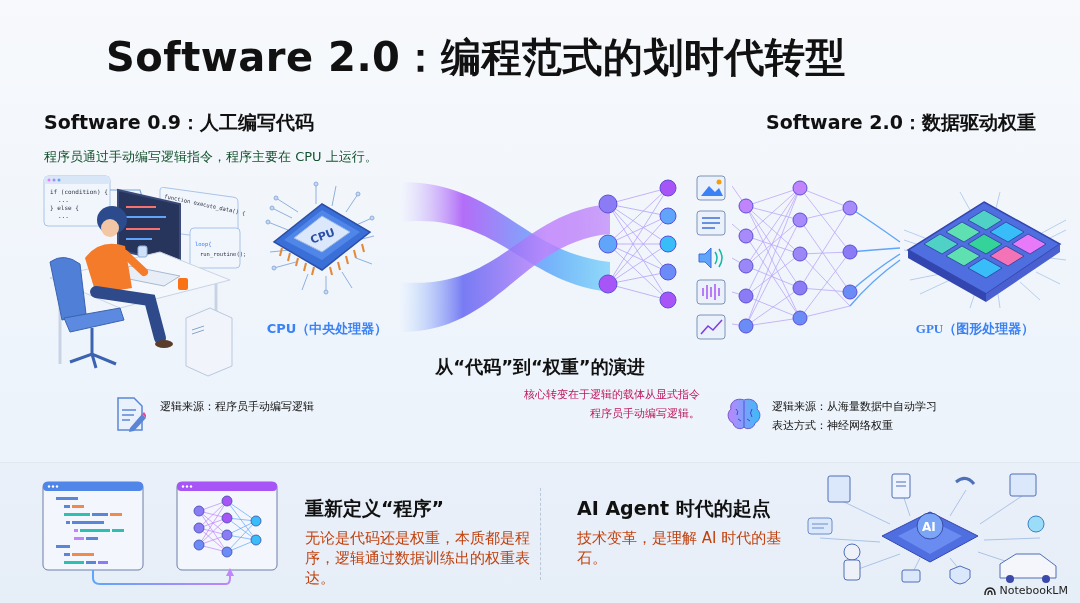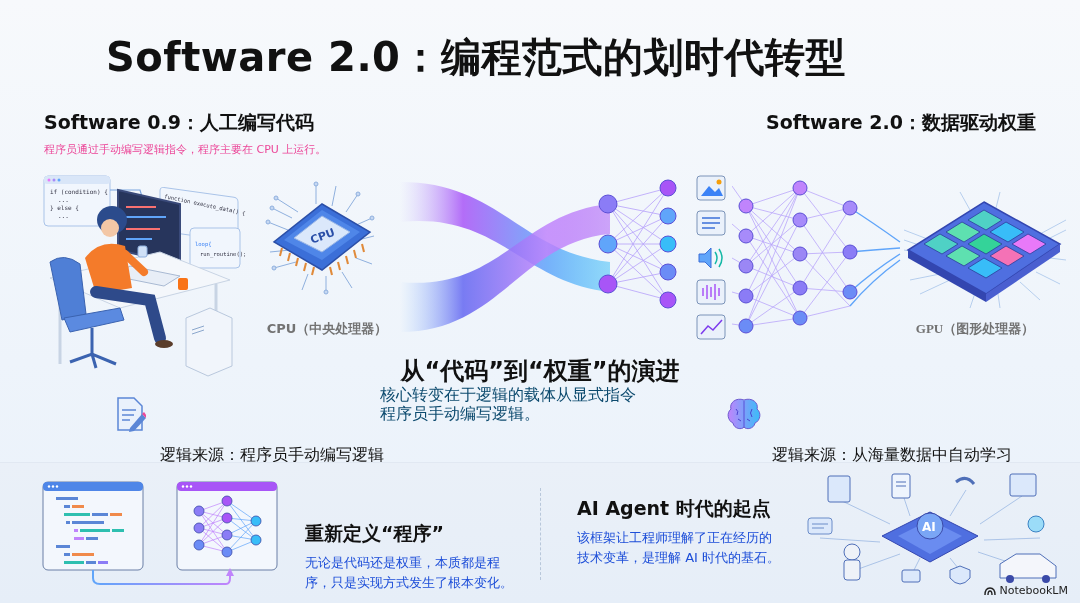--- a/index.html
+++ b/index.html
@@ -9,34 +9,34 @@
     background: linear-gradient(180deg, #f7f9fc 0%, #eef4fb 60%, #e9f1fa 100%);
     color: #111;
     position: relative;
   }
   .abs { position: absolute; }
   .title {
     left: 0; top: 30px; width: 952px; text-align: center;
     font-size: 40px; font-weight: bold; letter-spacing: 0.5px; color: #111;
   }
   .sec-title { font-size: 19px; font-weight: bold; color: #111; }
-  .sec-sub { font-size: 11px; color: #ec4899; margin-top: 6px; }
+  .sec-sub { font-size: 13px; color: #14532d; margin-top: 12px; }
   .left-head { left: 44px; top: 110px; }
   .right-head { right: 44px; top: 110px; text-align: right; }
-  .chip-label { font-size: 13px; font-weight: bold; color: #737373; text-align: center; }
-  .center-title { left: 380px; top: 355px; width: 320px; text-align: center; font-size: 24px; font-weight: bold; }
-  .center-sub { left: 380px; top: 385px; width: 320px; text-align: left; font-size: 16px; line-height: 19px; color: #0c4a6e; }
-  .info { font-size: 16px; line-height: 19px; color: #111; margin-top: 48px; }
+  .chip-label { font-size: 13px; font-weight: bold; color: #3b82f6; text-align: center; }
+  .center-title { left: 380px; top: 355px; width: 320px; text-align: center; font-size: 18px; font-weight: bold; }
+  .center-sub { left: 380px; top: 385px; width: 320px; text-align: right; font-size: 11px; line-height: 19px; color: #be185d; }
+  .info { font-size: 11px; line-height: 19px; color: #111; }
   .bottom-band {
     left: 0; top: 462px; width: 1080px; height: 141px;
     background: linear-gradient(180deg, #eaf0f8 0%, #e6eef8 100%);
     border-top: 1px solid #e1e8f2;
   }
   .card-title { font-size: 19px; font-weight: bold; color: #111; }
-  .card-text { font-size: 13px; line-height: 20px; color: #1d4ed8; margin-top: 6px; }
+  .card-text { font-size: 15px; line-height: 20px; color: #c2410c; margin-top: 6px; }
   .divider { left: 540px; top: 488px; height: 92px; border-left: 1px dashed #b8c7da; }
   .brand { right: 12px; bottom: 6px; font-size: 11px; color: #222; display: flex; align-items: center; gap: 4px; }
 </style>
 </head>
 <body>
 
 <div class="abs title">Software 2.0：编程范式的划时代转型</div>
 
 <div class="abs left-head">
   <div class="sec-title">Software 0.9：人工编写代码</div>
@@ -448,34 +448,33 @@
         <linearGradient id="arrowG" x1="0" x2="1">
           <stop offset="0" stop-color="#60a5fa"></stop>
           <stop offset="1" stop-color="#c084fc"></stop>
         </linearGradient>
       </defs>
     <path d="M53 92 L53 100 Q53 106 60 106 L186 106 Q190 106 190 100 L190 96" stroke="url(#arrowG)" stroke-width="2" fill="none"></path>
     <polygon points="186,98 190,90 194,98" fill="#c084fc"></polygon>
   </svg>
 </div>
 
-<div class="abs" style="left:305px; top:496px; width:225px;margin-top:25px;">
+<div class="abs" style="left:305px; top:496px; width:225px;">
   <div class="card-title">重新定义“程序”</div>
   <div class="card-text">
     <div>无论是代码还是权重，本质都是程</div>
-    <div>序，只是实现方式发生了根本变化。</div>
+    <div>序，逻辑通过数据训练出的权重表达。</div>
   </div>
 </div>
 
 <div class="abs divider"></div>
 
 <div class="abs" style="left:577px; top:496px; width:225px;">
   <div class="card-title">AI Agent 时代的起点</div>
   <div class="card-text">
-    <div>该框架让工程师理解了正在经历的</div>
     <div>技术变革，是理解 AI 时代的基石。</div>
   </div>
 </div>
 
 <div class="abs" style="left:800px; top:466px; width:270px; height:128px;">
   <svg width="270" height="128" viewBox="0 0 270 128">
     <g stroke="#9bb8e2" stroke-width="0.8" fill="none">
       <path d="M40 34 L90 58"></path>
         <path d="M100 20 L110 50"></path>
         <path d="M166 24 L150 50"></path>

